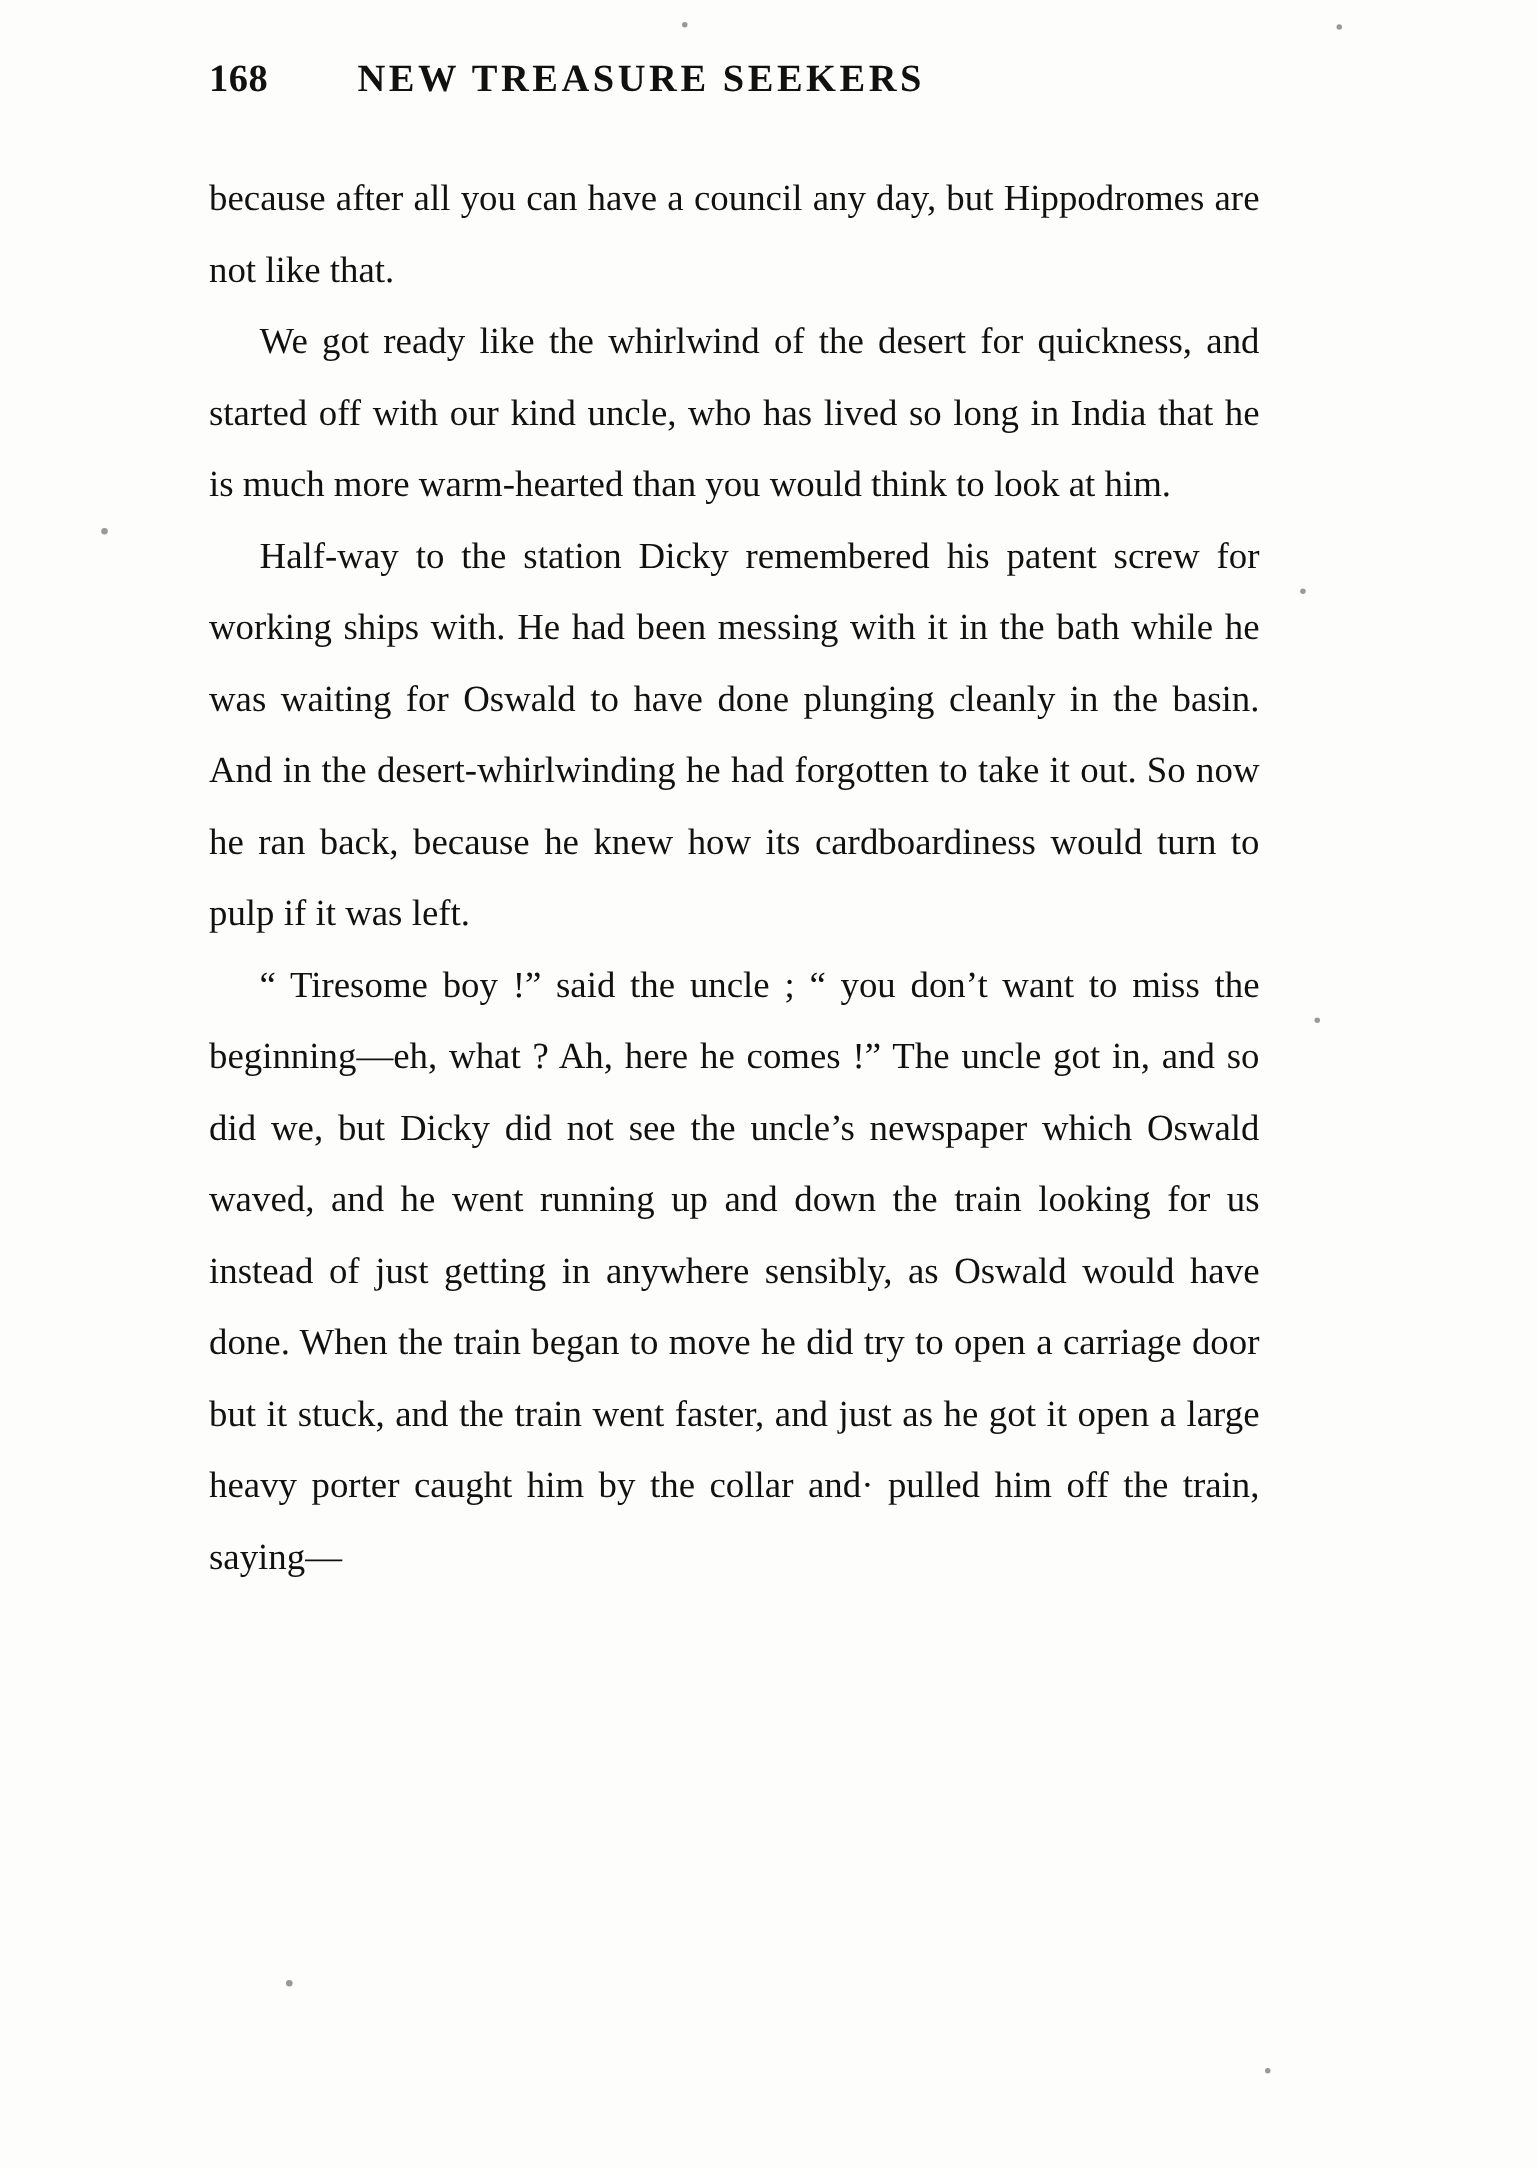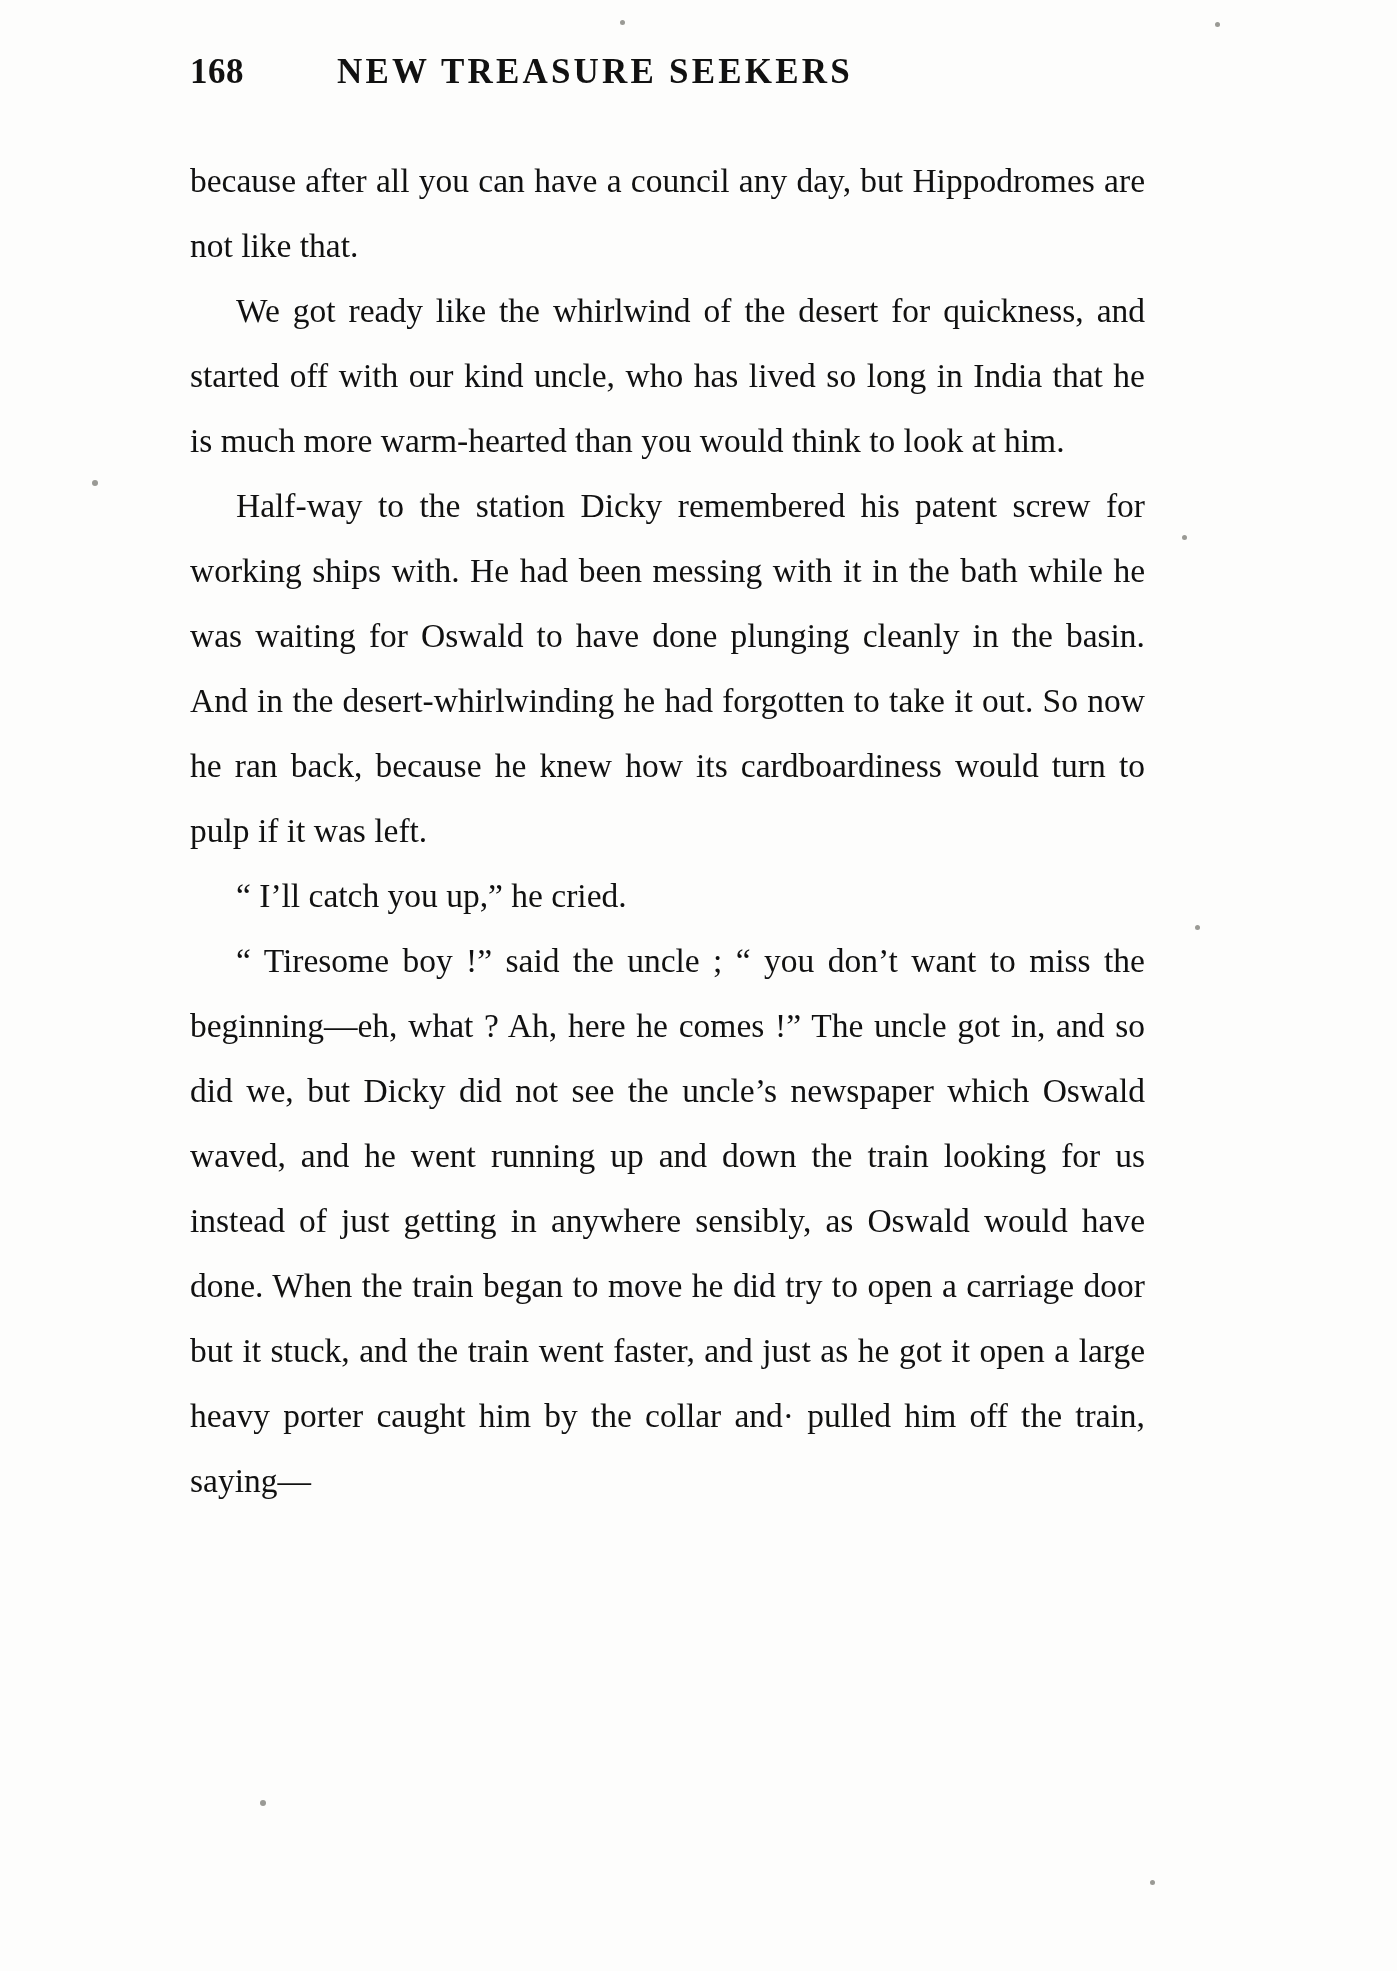--- a/index.html
+++ b/index.html
@@ -23,21 +23,21 @@
     height: 1971px;
     background: #fdfdfc;
   }
   .page-header {
     position: absolute;
     top: 52px;
     left: 190px;
     width: 840px;
     display: flex;
     align-items: baseline;
-    gap: 49px;
+    gap: 37px;
     letter-spacing: 0.5px;
   }
   .folio {
     font-size: 35px;
     font-weight: 700;
     font-family: "Liberation Serif", serif;
   }
   .running-title {
     font-size: 35px;
     font-weight: 700;
@@ -75,21 +75,20 @@
 
   <div class="page-header">
     <span class="folio">168</span>
     <span class="running-title">NEW TREASURE SEEKERS</span>
   </div>
 
   <div class="text-block">
     <p>because after all you can have a council any day, but Hippodromes are not like that.</p>
     <p class="indent">We got ready like the whirlwind of the desert for quickness, and started off with our kind uncle, who has lived so long in India that he is much more warm-hearted than you would think to look at him.</p>
     <p class="indent">Half-way to the station Dicky remembered his patent screw for working ships with.  He had been messing with it in the bath while he was waiting for Oswald to have done plunging cleanly in the basin.  And in the desert-whirlwinding he had forgotten to take it out. So now he ran back, because he knew how its cardboardiness would turn to pulp if it was left.</p>
-    <p class="indent">“ I’ll catch you up,” he cried.</p>
     <p class="indent">“ Tiresome boy !” said the uncle ; “ you don’t want to miss the beginning—eh, what ?  Ah, here he comes !”  The uncle got in, and so did we, but Dicky did not see the uncle’s newspaper which Oswald waved, and he went running up and down the train looking for us instead of just getting in anywhere sensibly, as Oswald would have done.  When the train began to move he did try to open a carriage door but it stuck, and the train went faster, and just as he got it open a large heavy porter caught him by the collar and· pulled him off the train, saying—</p>
   </div>
 
   <div class="speck" style="top:20px;left:620px;width:5px;height:5px;"></div>
   <div class="speck" style="top:22px;left:1215px;width:5px;height:5px;"></div>
   <div class="speck" style="top:480px;left:92px;width:6px;height:6px;"></div>
   <div class="speck" style="top:535px;left:1182px;width:5px;height:5px;"></div>
   <div class="speck" style="top:925px;left:1195px;width:5px;height:5px;"></div>
   <div class="speck" style="top:1800px;left:260px;width:6px;height:6px;"></div>
   <div class="speck" style="top:1880px;left:1150px;width:5px;height:5px;"></div>

